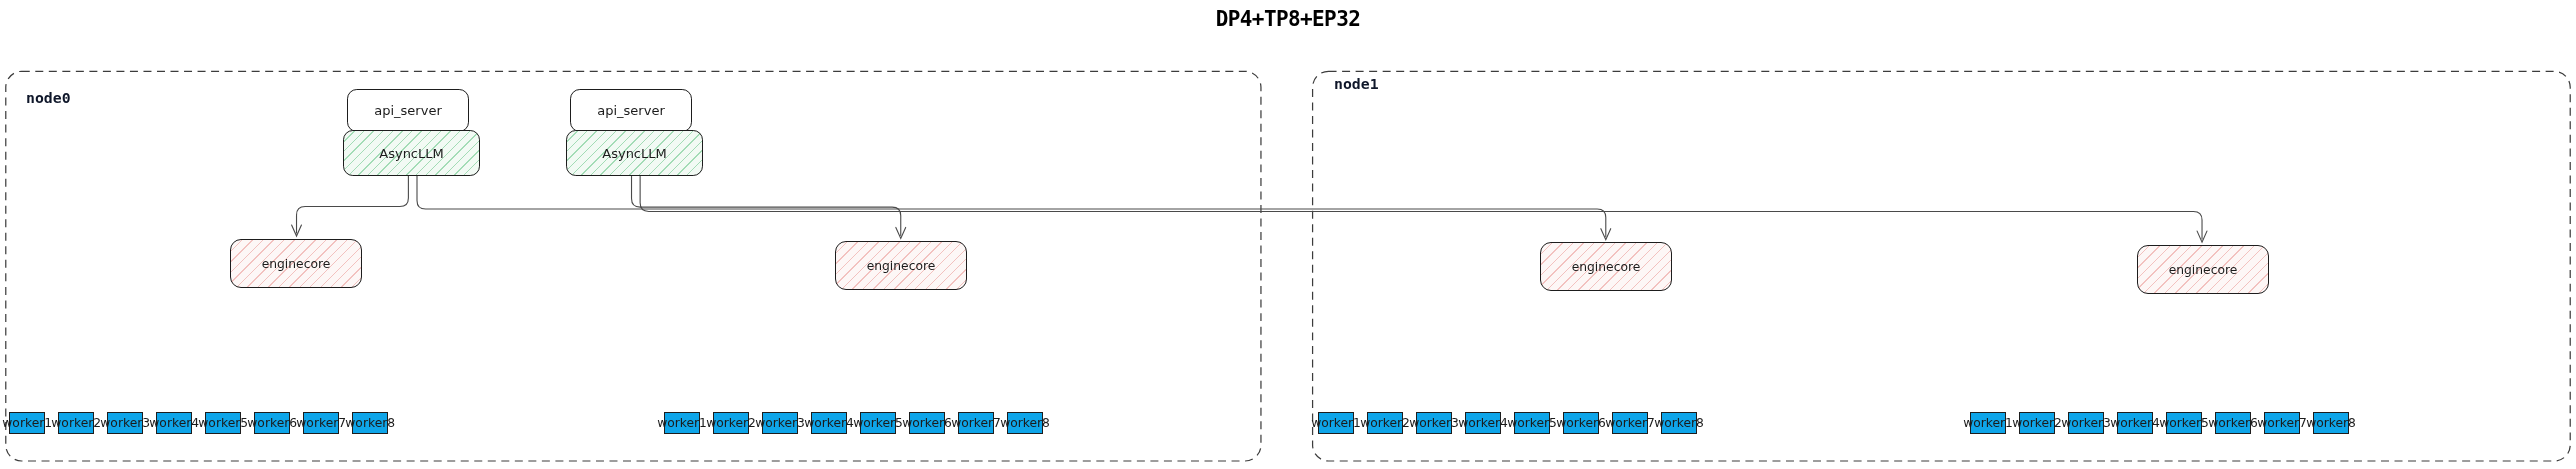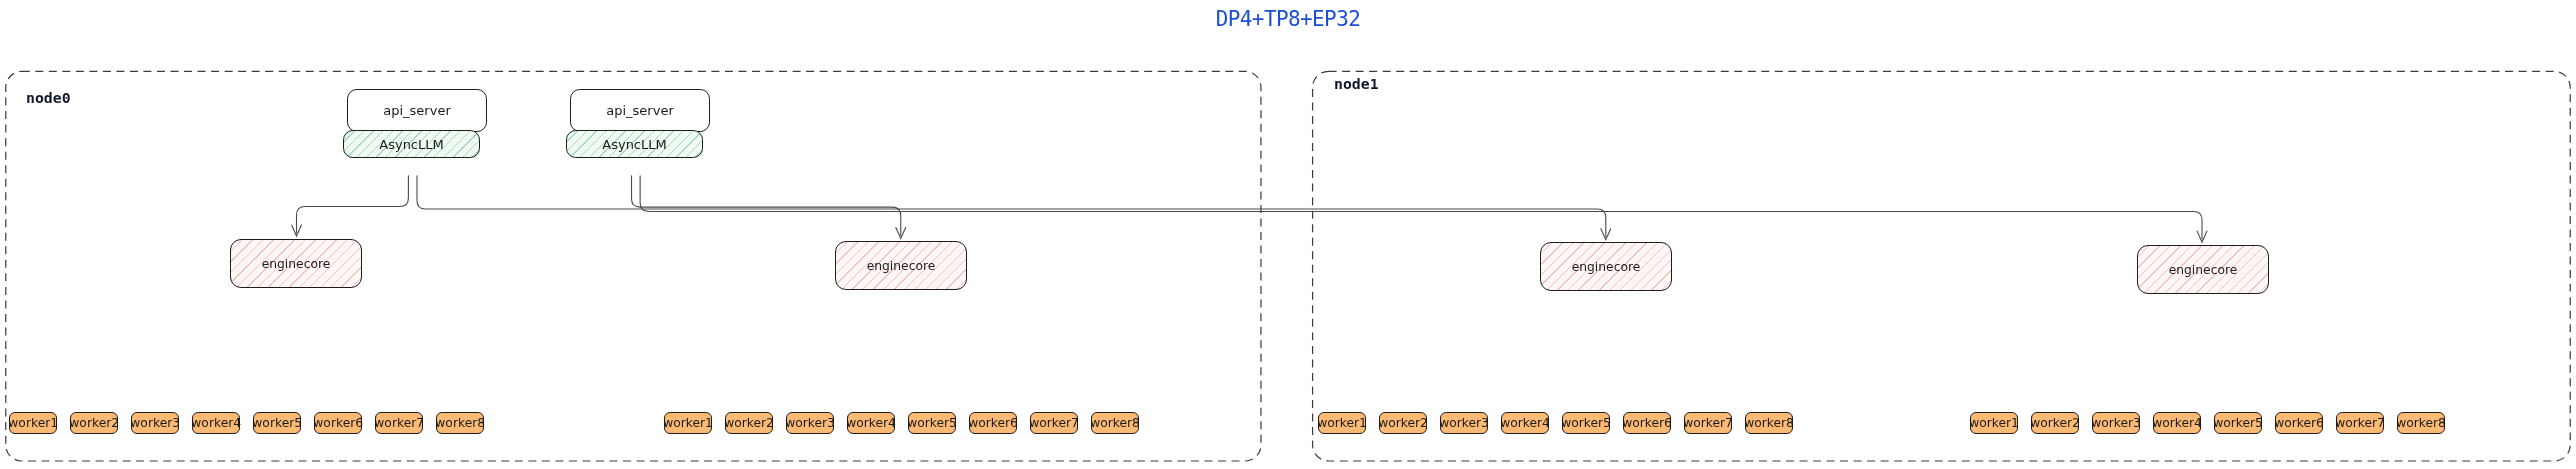--- a/index.html
+++ b/index.html
@@ -2,47 +2,47 @@
 <html style="font-size:9.8px"><head>
 <meta charset="utf-8">
 <style>
   html,body{margin:0;padding:0;background:#ffffff;}
   body{width:2576px;height:469px;overflow:hidden;
        font-family:"DejaVu Sans","Liberation Sans",sans-serif;color:#1a1a1a;}
   .canvas{position:relative;width:2576px;height:469px;background:#ffffff;}
 
   .title{position:absolute;top:7.4px;left:0;width:2576px;text-align:center;
          font-family:"DejaVu Sans Mono","Liberation Mono",monospace;
-         font-size:21px;font-weight:400;letter-spacing:-0.6px;color:#1d4ed8;}
+         font-size:21px;font-weight:700;letter-spacing:-0.6px;color:#000000;}
 
   svg.layer{position:absolute;top:0;left:0;}
 
   .node-label{position:absolute;
          font-family:"DejaVu Sans Mono","Liberation Mono",monospace;
          font-size:14.8px;font-weight:600;color:#0f172a;}
 
   .box{position:absolute;display:flex;align-items:center;justify-content:center;
        background:#ffffff;border:1.5px solid #1d1d1d;box-sizing:border-box;
        font-size:13px;color:#1b1b1b;}
-  .api{width:140px;height:43px;border-radius:9.8px;}
-  .async{width:137px;height:28px;border-radius:9.8px;
+  .api{width:122px;height:43px;border-radius:9.8px;}
+  .async{width:137px;height:46px;border-radius:9.8px;
        background-color:#f2faf4;
        background-image:repeating-linear-gradient(135deg,
          rgba(84,190,120,.50) 0px, rgba(84,190,120,.50) 1px,
          transparent 1px, transparent 6.8px);}
   .engine{width:132px;height:49px;border-radius:11px;font-size:12.3px;
        background-color:#fdf7f6;
        background-image:repeating-linear-gradient(135deg,
          rgba(228,120,115,.42) 0px, rgba(228,120,115,.42) 1px,
          transparent 1px, transparent 7.4px);}
 
   .workers{position:absolute;top:412px;display:flex;gap:13px;}
-  .worker{width:48px;height:22px;box-sizing:border-box;
+  .worker{width:36px;height:22px;box-sizing:border-box;
        display:flex;align-items:center;justify-content:center;
-       background:#fdba74;border:1.2px solid #1d1d1d;border-radius:6px;
+       background:#0ea5e9;border:1.2px solid #1d1d1d;border-radius:0;
        font-size:12.3px;color:#1b1b1b;white-space:nowrap;}
 </style>
 </head>
 <body>
 
 <div class="canvas">
 
   <div class="title">DP4+TP8+EP32</div>
 
   <svg class="layer" width="2576" height="469" viewBox="0 0 4188 763">

